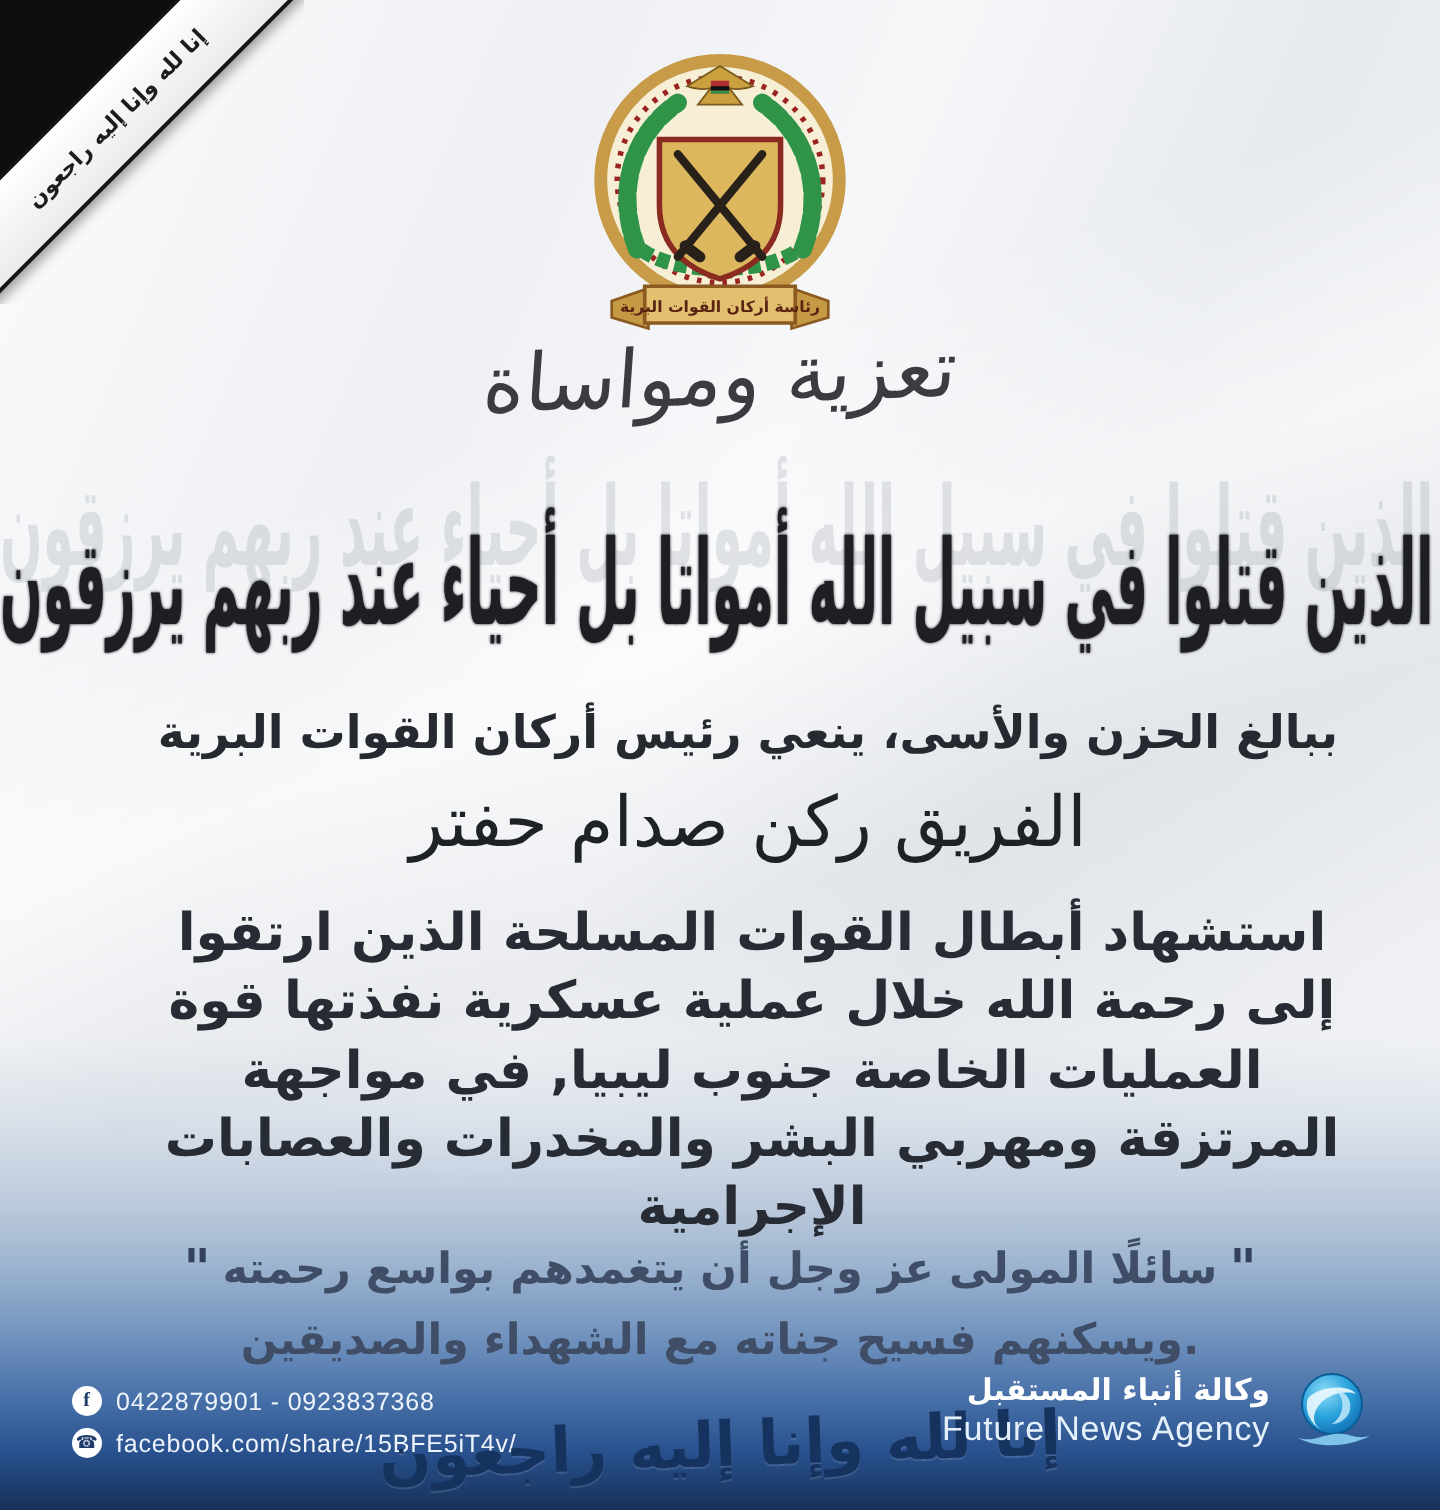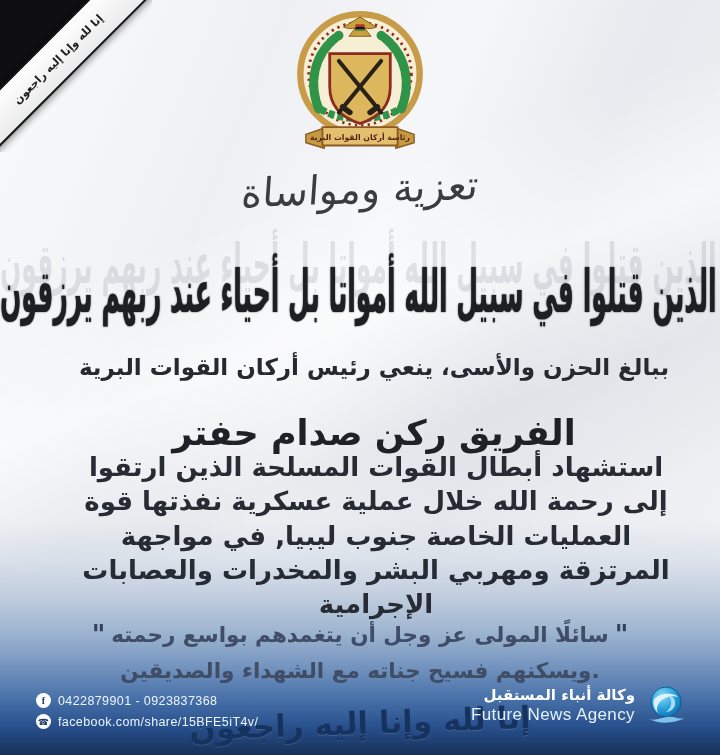--- a/index.html
+++ b/index.html
@@ -34,21 +34,21 @@
     position:absolute;left:-62px;top:38px;width:240px;height:38px;
     transform:rotate(-45deg);
     background:linear-gradient(#ffffff,#ebebeb);
     border-top:2px solid #151515;border-bottom:2px solid #151515;
     box-shadow:0 3px 6px rgba(0,0,0,.35);
     display:flex;align-items:center;justify-content:center;
   }
   .ribbon-band span{font-size:11px;font-weight:bold;color:#1c1c1c;letter-spacing:-.5px;}
 
   
-  .emblem{position:absolute;top:4px;left:50%;transform:translateX(-50%);}
+  .emblem{position:absolute;top:20px;left:50%;transform:translateX(-50%);}
 
   
   .condolence-title{
     position:absolute;top:166px;left:0;right:0;text-align:center;
     font-size:40px;color:#3c3c40;font-weight:400;
     transform:rotate(-2deg) skewX(-6deg);letter-spacing:1px;
   }
 
   
   .verse-band{position:absolute;top:236px;left:0;right:0;height:112px;text-align:center;}
@@ -60,21 +60,21 @@
   .verse-main{
     position:absolute;top:22px;left:0;right:0;white-space:nowrap;
     font-size:25px;font-weight:bold;color:#1e1f23;
     transform:scaleY(2.35);transform-origin:top center;
     text-shadow:0 0 1px #1e1f23;
   }
 
   
   .announce{position:absolute;left:0;right:0;text-align:center;direction:rtl;color:#26292f;padding-left:28px;}
   .announce.intro{top:354px;font-size:23px;font-weight:bold;}
-  .announce.name{top:392px;font-size:35px;font-weight:bold;color:#1e2126;margin-top:21px;}
+  .announce.name{top:392px;font-size:35px;font-weight:normal;color:#1e2126;}
   .announce.body{
     top:450px;left:50px;right:46px;font-size:26px;font-weight:bold;
     line-height:1.32;color:#272b33;
   }
 
   
   .prayer{
     position:absolute;top:616px;left:60px;right:60px;direction:rtl;text-align:center;
     color:#3f4d66;font-weight:bold;font-size:21.5px;line-height:1.5;
   }

